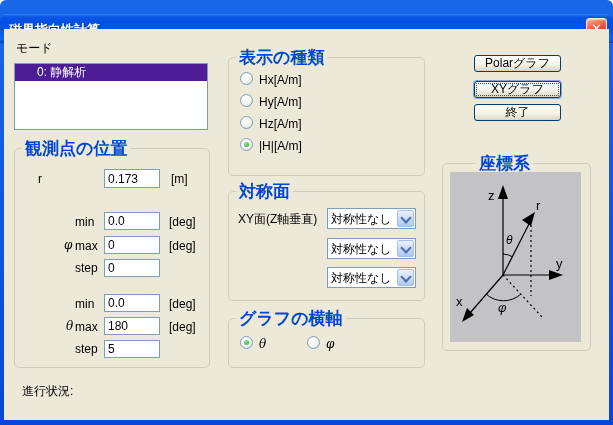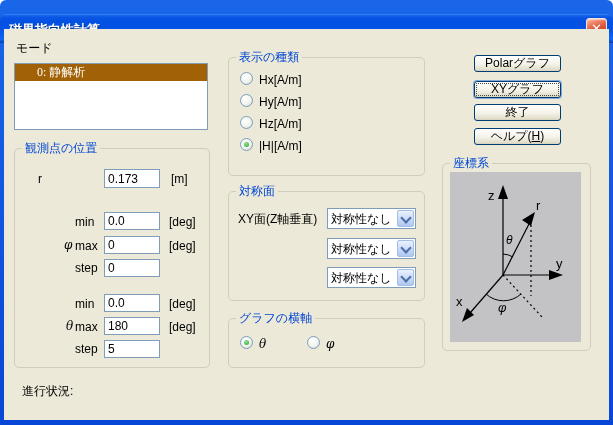--- a/index.html
+++ b/index.html
@@ -12,25 +12,25 @@
     text-shadow:1px 1px 1px #002B77;white-space:nowrap;}
   .close-btn{position:absolute;top:4px;right:6px;width:21px;height:21px;border-radius:3px;
     border:1px solid #EFE5DE;box-sizing:border-box;
     background:linear-gradient(160deg,#FFB9A6 0%,#ED8165 25%,#D8573A 50%,#C8432A 75%,#AC2F12 100%);
     color:#fff;font-weight:bold;font-size:13px;text-align:center;line-height:19px;
     box-shadow:inset 0 1px 1px rgba(255,255,255,.55);}
   .content{position:absolute;left:4px;top:29px;width:605px;height:391px;background:#ECE9D8;}
   .lbl{position:absolute;font-size:12px;color:#000;white-space:nowrap;line-height:14px;}
   .sym{font-style:italic;font-family:"DejaVu Serif",serif;}
   .group{position:absolute;border:1px solid #D0CDBA;border-radius:5px;box-sizing:border-box;}
-  .group-title{position:absolute;font-size:12px;color:#0046D5;background:#ECE9D8;
-    padding:0 3px;white-space:nowrap;line-height:13px;}
+  .group-title{position:absolute;font-size:17px;color:#0046D5;background:#ECE9D8;
+    padding:0 3px;white-space:nowrap;line-height:13px;font-weight:bold;}
   .listbox{position:absolute;background:#fff;border:1px solid #7F9DB9;box-sizing:border-box;}
   .list-item{height:17px;font-size:12px;line-height:17px;padding-left:22px;white-space:nowrap;}
-  .list-item.sel{background:#a16207;color:#fff;font-family:Liberation Serif, serif;}
+  .list-item.sel{background:#4c1d95;color:#fff;}
   .tb{position:absolute;box-sizing:border-box;border:1px solid #7F9DB9;background:#fff;
     font-size:12px;padding:1px 3px;font-family:"Liberation Sans","DejaVu Sans",sans-serif;}
   .radio{position:absolute;width:13px;height:13px;border:1px solid #7B9EBD;border-radius:50%;
     box-sizing:border-box;background:radial-gradient(circle at 35% 30%,#fff 0%,#F3F3F0 55%,#D2D2C9 100%);}
   .radio.sel::after{content:"";position:absolute;left:3px;top:3px;width:5px;height:5px;border-radius:50%;
     background:radial-gradient(circle at 40% 35%,#8CE78C,#2DA12D);}
   .combo{position:absolute;width:89px;height:21px;box-sizing:border-box;
     border:1px solid #7F9DB9;background:#fff;}
   .combo-text{position:absolute;left:3px;top:2px;font-size:12px;white-space:nowrap;}
   .combo-btn{position:absolute;top:1px;right:1px;width:17px;height:17px;border-radius:2px;
@@ -120,24 +120,23 @@
   <div class="group" style="left:228px;top:318px;width:197px;height:50px;"></div>
   <span class="group-title" style="left:236px;top:312px;">グラフの横軸</span>
   <span class="radio sel" style="left:240px;top:336px;"></span>
   <span class="lbl sym" style="left:259px;top:337px;">θ</span>
   <span class="radio" style="left:307px;top:336px;"></span>
   <span class="lbl sym" style="left:326px;top:337px;">φ</span>
 
   <div class="btn" style="top:55px;">Polarグラフ</div>
   <div class="btn focused" style="top:81px;">XYグラフ</div>
   <div class="btn" style="top:104px;">終了</div>
-  <div class="btn" style="top:128px;"><span>ヘルプ(</span><u>H</u><span>)</span></div>
 
   <div class="group" style="left:442px;top:163px;width:149px;height:188px;"></div>
-  <span class="group-title" style="left:450px;top:157px;">座標系</span>
+  <span class="group-title" style="left:476px;top:157px;">座標系</span>
   <div class="diagram">
     <svg width="131" height="170" viewBox="0 0 131 170">
 
       <line x1="53" y1="103" x2="53" y2="25" stroke="#000" stroke-width="1.2"></line>
       <polygon points="53,13 48,27 58,27" fill="#000"></polygon>
 
       <line x1="53" y1="103" x2="103" y2="103" stroke="#000" stroke-width="1.2"></line>
       <polygon points="113,103 99,98 99,108" fill="#000"></polygon>
 
       <line x1="53" y1="103" x2="20" y2="141" stroke="#000" stroke-width="1.2"></line>

